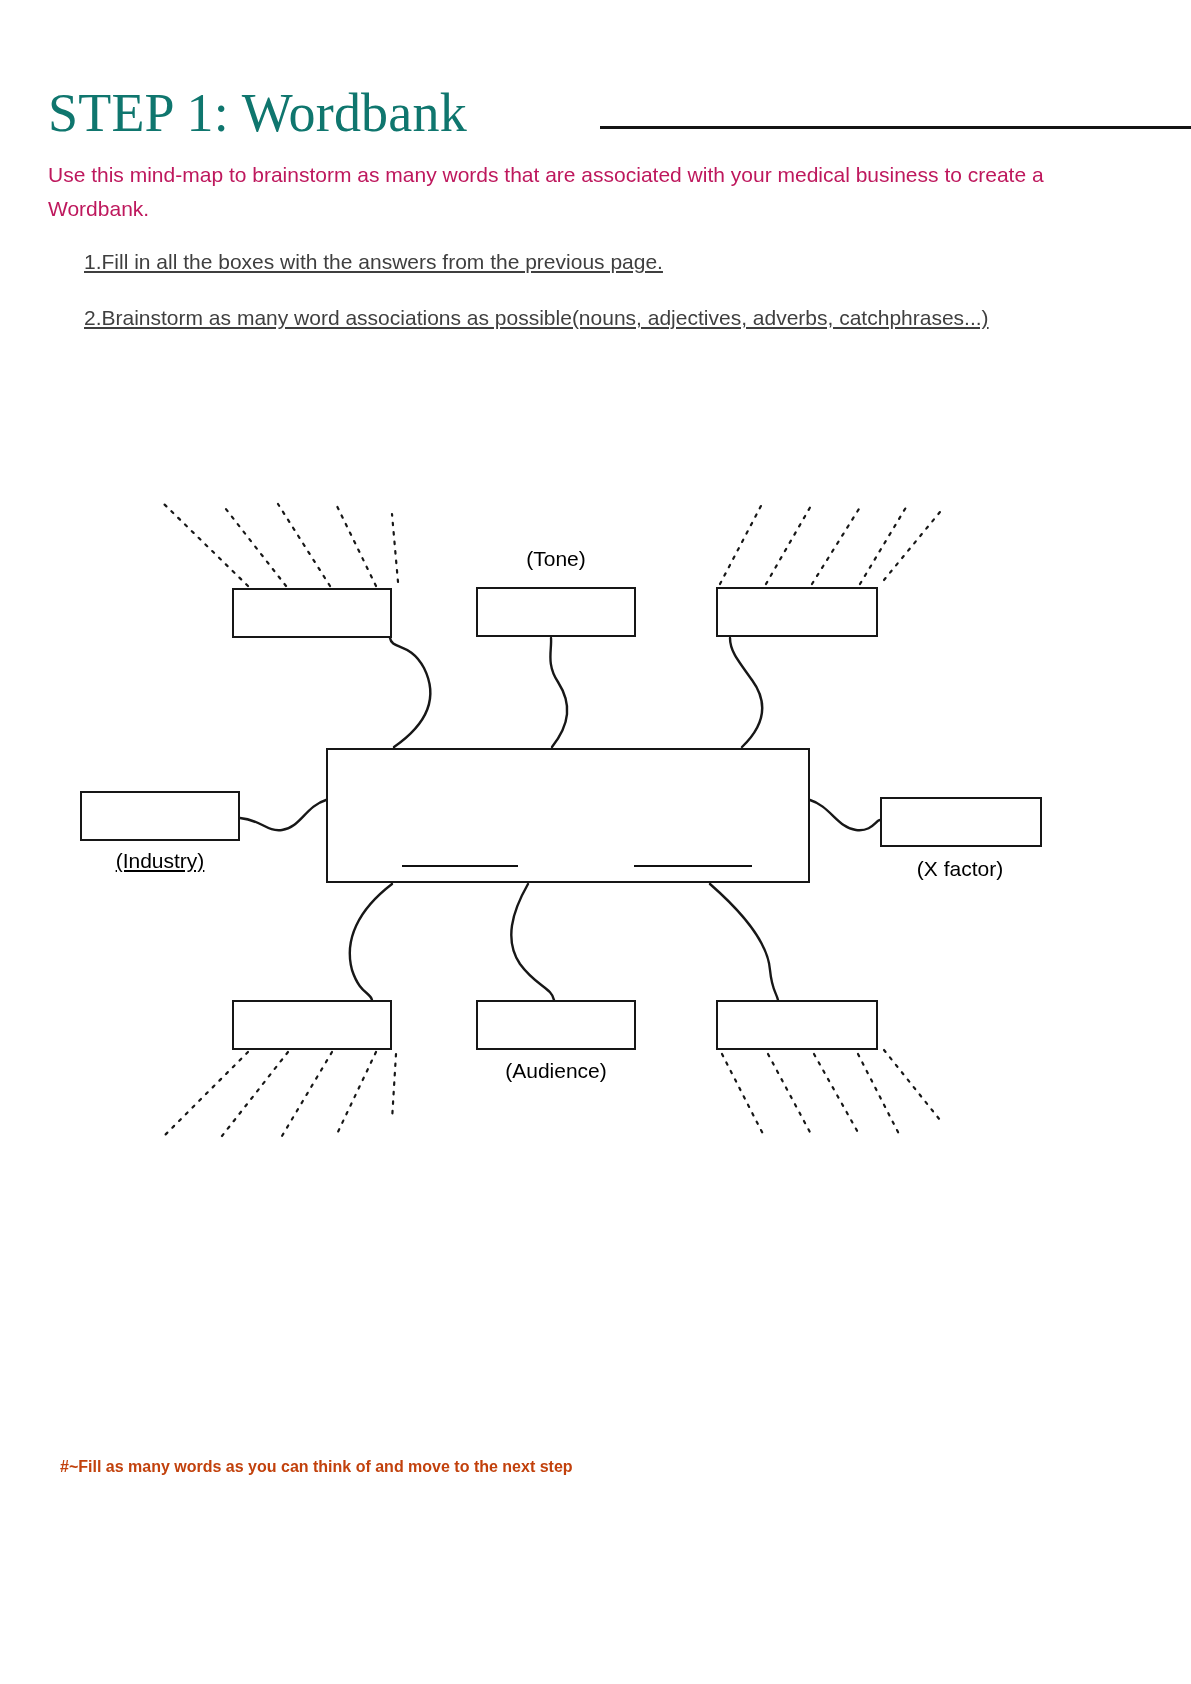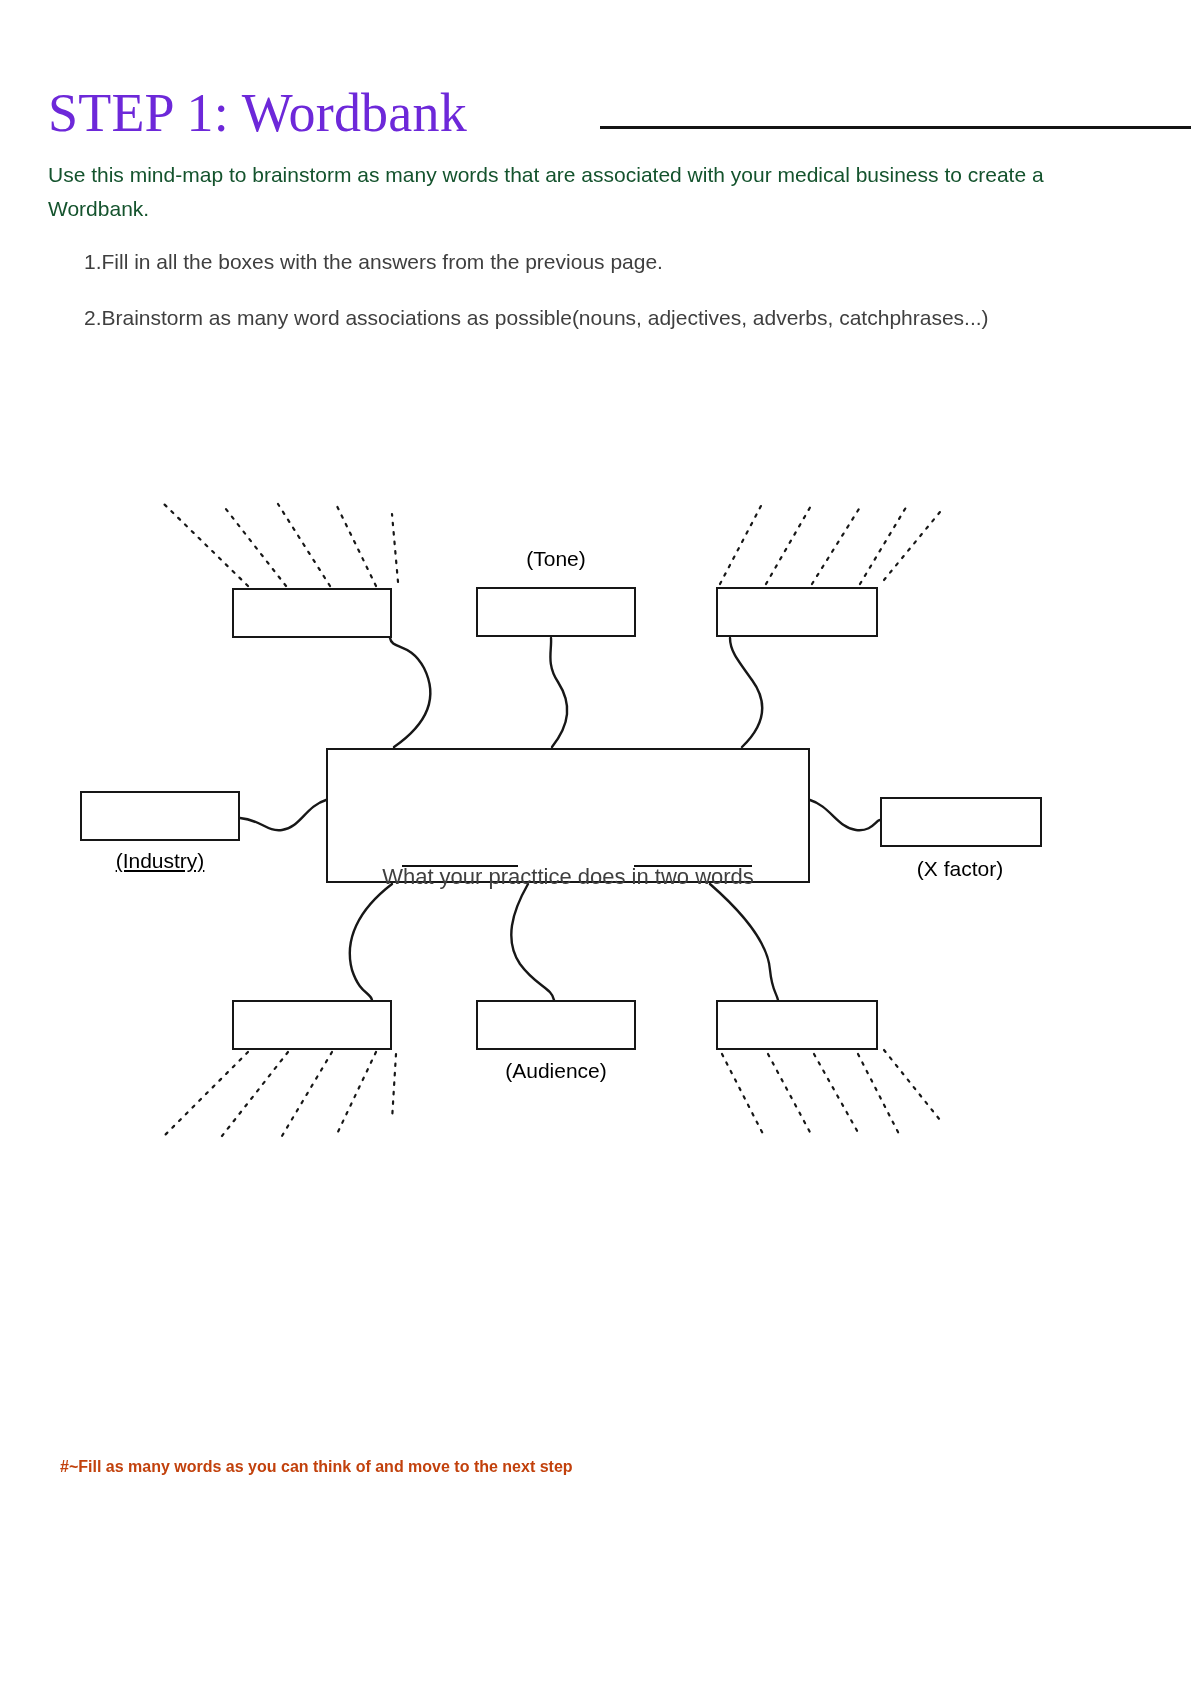--- a/index.html
+++ b/index.html
@@ -18,50 +18,51 @@
   }
 
   
   #page-title {
     position: absolute;
     left: 48px;
     top: 82px;
     font-family: "Liberation Serif", serif;
     font-size: 54px;
     line-height: 62px;
-    color: #6d28d9;
+    color: #0f766e;
     letter-spacing: 0.2px;
     white-space: nowrap;
   }
   #title-rule {
     position: absolute;
     left: 600px;
     top: 126px;
     width: 591px;
     height: 0;
     border-top: 3px solid #141414;
   }
 
   #intro {
     position: absolute;
     left: 48px;
     top: 158px;
     width: 1000px;
     font-size: 21px;
     line-height: 34px;
-    color: #14532d;
+    color: #be185d;
   }
 
   .list-item {
     position: absolute;
     left: 84px;
     font-size: 21px;
     line-height: 30px;
     color: #3f3f3f;
     white-space: nowrap;
+    text-decoration: underline;
   }
   #list-item-1 { top: 247px; }
   #list-item-2 { top: 303px; text-align: right; }
 
   
   #mindmap {
     position: absolute;
     left: 0;
     top: 460px;
     width: 1191px;
@@ -216,21 +217,20 @@
   <div class="mm-box" id="box-top-right"></div>
 
   <div class="mm-box" id="box-left"></div>
   <div class="mm-box" id="box-center"></div>
   <div class="mm-box" id="box-right"></div>
 
   <div id="center-blanks">
     <div class="center-blank" id="center-blank-1"></div>
     <div class="center-blank" id="center-blank-2"></div>
   </div>
-  <div id="center-caption">What your practtice does in two words</div>
 
   <div class="mm-box" id="box-bottom-left"></div>
   <div class="mm-box" id="box-bottom-center"></div>
   <div class="mm-box" id="box-bottom-right"></div>
 
   <div class="mm-label" id="label-tone">(Tone)</div>
   <div class="mm-label" id="label-industry">(Industry)</div>
   <div class="mm-label" id="label-xfactor">(X factor)</div>
   <div class="mm-label" id="label-audience">(Audience)</div>
 </div>

